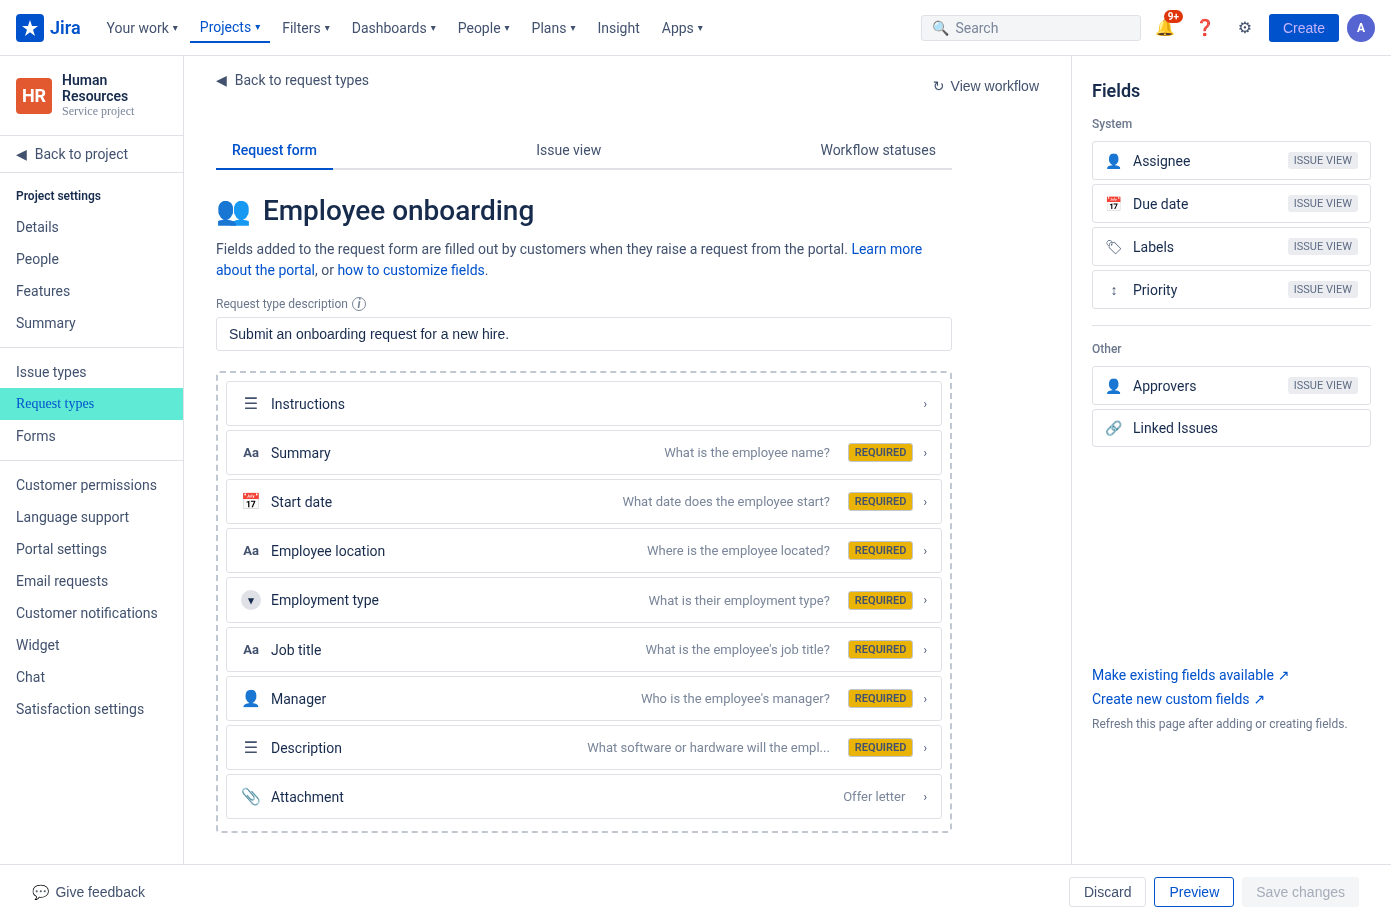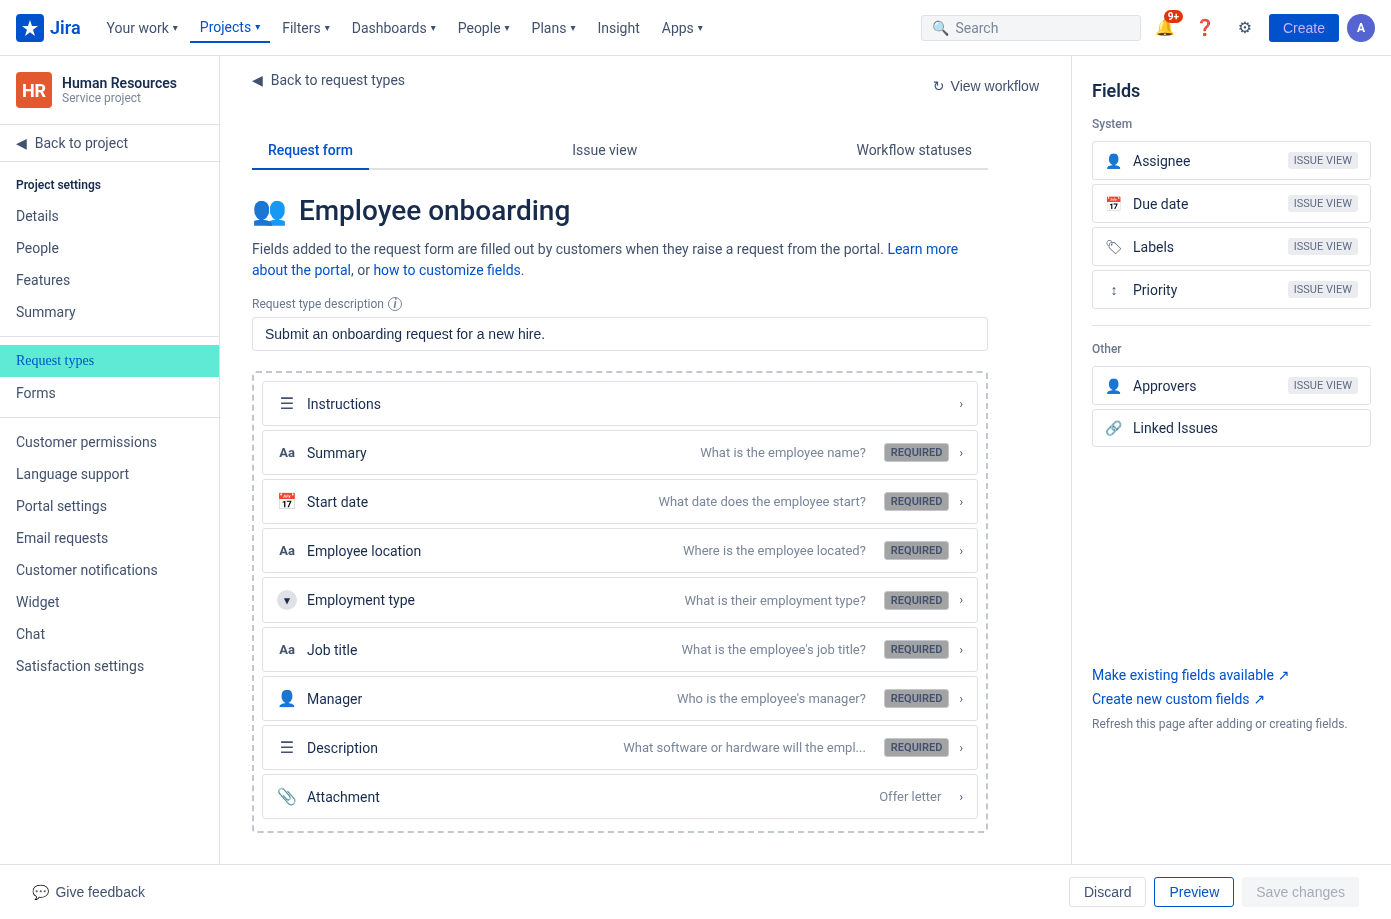--- a/index.html
+++ b/index.html
@@ -20,25 +20,25 @@
     .search-placeholder { color: #7a869a; font-size: 14px; }
     .nav-icon-btn { width: 32px; height: 32px; border-radius: 50%; display: flex; align-items: center; justify-content: center; cursor: pointer; color: #42526e; font-size: 16px; position: relative; }
     .badge { position: absolute; top: -2px; right: -2px; background: #de350b; color: white; font-size: 10px; font-weight: bold; border-radius: 10px; padding: 1px 4px; min-width: 16px; text-align: center; }
     .create-btn { background: #0052cc; color: #c4b5fd; padding: 6px 14px; border-radius: 3px; font-size: 14px; font-weight: 500; cursor: pointer; border: none; white-space: nowrap; }
     .avatar { width: 28px; height: 28px; border-radius: 50%; background: #5664d2; display: flex; align-items: center; justify-content: center; color: white; font-size: 12px; font-weight: bold; cursor: pointer; }
 
     
     .app-layout { display: flex; margin-top: 56px; height: calc(100vh - 56px); }
 
     
-    .sidebar { width: 220px; background: #fff; border-right: 1px solid #dfe1e6; overflow-y: auto; flex-shrink: 0; display: flex; flex-direction: column; }
+    .sidebar { width: 184px; background: #fff; border-right: 1px solid #dfe1e6; overflow-y: auto; flex-shrink: 0; display: flex; flex-direction: column; }
     .sidebar-header { padding: 16px; border-bottom: 1px solid #dfe1e6; display: flex; align-items: center; gap: 10px; }
     .sidebar-project-icon { width: 36px; height: 36px; border-radius: 4px; background: #e25930; display: flex; align-items: center; justify-content: center; color: white; font-size: 18px; font-weight: bold; flex-shrink: 0; }
     .sidebar-project-name { font-weight: 600; font-size: 14px; color: #172b4d; }
-    .sidebar-project-type { font-size: 12px; color: #7a869a; }
+    .sidebar-project-type { font-size: 12px; color: #7a869a; font-family: Liberation Serif, serif; }
     .sidebar-back { display: flex; align-items: center; gap: 8px; padding: 10px 16px; color: #42526e; cursor: pointer; font-size: 14px; border-bottom: 1px solid #dfe1e6; }
     .sidebar-section-title { padding: 16px 16px 8px; font-size: 12px; font-weight: 600; color: #172b4d; text-transform: none; }
     .sidebar-item { padding: 8px 16px; cursor: pointer; color: #42526e; font-size: 14px; border-radius: 0; }
     .sidebar-item.active { background: #5eead4; color: #0052cc; font-weight: 500; font-family: Liberation Serif, serif; }
     .sidebar-divider { height: 1px; background: #dfe1e6; margin: 8px 0; }
     .sidebar-footer { margin-top: auto; padding: 12px 16px; font-size: 12px; color: #7a869a; border-top: 1px solid #dfe1e6; }
 
     
     .main-content { flex: 1; overflow-y: auto; background: #fff; }
     .main-inner { padding: 24px 32px; max-width: 800px; }
@@ -63,21 +63,21 @@
     
     .field-label { font-size: 12px; color: #6b778c; margin-bottom: 6px; display: flex; align-items: center; gap: 4px; }
     .field-input { border: 1px solid #dfe1e6; border-radius: 3px; padding: 8px 12px; font-size: 14px; color: #172b4d; background: #fff; width: 100%; }
 
     
     .form-fields-container { border: 2px dashed #c1c7d0; border-radius: 4px; padding: 8px; margin-top: 20px; }
     .form-field-row { display: flex; align-items: center; background: #fff; border: 1px solid #dfe1e6; border-radius: 3px; padding: 12px 14px; margin-bottom: 4px; gap: 10px; cursor: pointer; }
     .field-icon { color: #42526e; font-size: 16px; width: 20px; text-align: center; flex-shrink: 0; }
     .field-name { font-size: 14px; color: #172b4d; font-weight: 400; min-width: 140px; }
     .field-hint { font-size: 13px; color: #7a869a; flex: 1; text-align: right; padding-right: 8px; white-space: nowrap; overflow: hidden; text-overflow: ellipsis; }
-    .field-badge { background: #a3a3a3; border: 1px solid #c1c7d0; border-radius: 3px; font-size: 11px; font-weight: 600; color: #42526e; padding: 2px 6px; white-space: nowrap; }
+    .field-badge { background: #eab308; border: 1px solid #c1c7d0; border-radius: 3px; font-size: 11px; font-weight: 600; color: #42526e; padding: 2px 6px; white-space: nowrap; }
     .field-chevron { color: #42526e; font-size: 12px; flex-shrink: 0; }
     .field-attachment-hint { font-size: 13px; color: #7a869a; flex: 1; text-align: right; padding-right: 8px; }
 
     
     .bottom-bar { position: fixed; bottom: 0; left: 0; right: 0; background: #fff; border-top: 1px solid #dfe1e6; padding: 12px 32px; display: flex; align-items: center; justify-content: space-between; z-index: 50; }
     .feedback-btn { display: flex; align-items: center; gap: 6px; color: #42526e; cursor: pointer; font-size: 14px; background: none; border: none; }
     .bottom-right { display: flex; gap: 8px; }
     .discard-btn { padding: 6px 14px; border: 1px solid #dfe1e6; border-radius: 3px; background: #fff; color: #42526e; cursor: pointer; font-size: 14px; }
     .preview-btn { padding: 6px 14px; border: 1px solid #0052cc; border-radius: 3px; background: #fff; color: #0052cc; cursor: pointer; font-size: 14px; }
     .save-btn { padding: 6px 14px; border-radius: 3px; background: #f4f5f7; color: #a5adba; cursor: default; font-size: 14px; border: none; }
@@ -153,20 +153,21 @@
     <div class="sidebar-back">
       <span>◀</span>
       <span>Back to project</span>
     </div>
     <div class="sidebar-section-title">Project settings</div>
     <div class="sidebar-item">Details</div>
     <div class="sidebar-item">People</div>
     <div class="sidebar-item">Features</div>
     <div class="sidebar-item">Summary</div>
     <div class="sidebar-divider"></div>
+    <div class="sidebar-item">Issue types</div>
     <div class="sidebar-item active">Request types</div>
     <div class="sidebar-item">Forms</div>
     <div class="sidebar-divider"></div>
     <div class="sidebar-item">Customer permissions</div>
     <div class="sidebar-item">Language support</div>
     <div class="sidebar-item">Portal settings</div>
     <div class="sidebar-item">Email requests</div>
     <div class="sidebar-item">Customer notifications</div>
     <div class="sidebar-item">Widget</div>
     <div class="sidebar-item">Chat</div>

